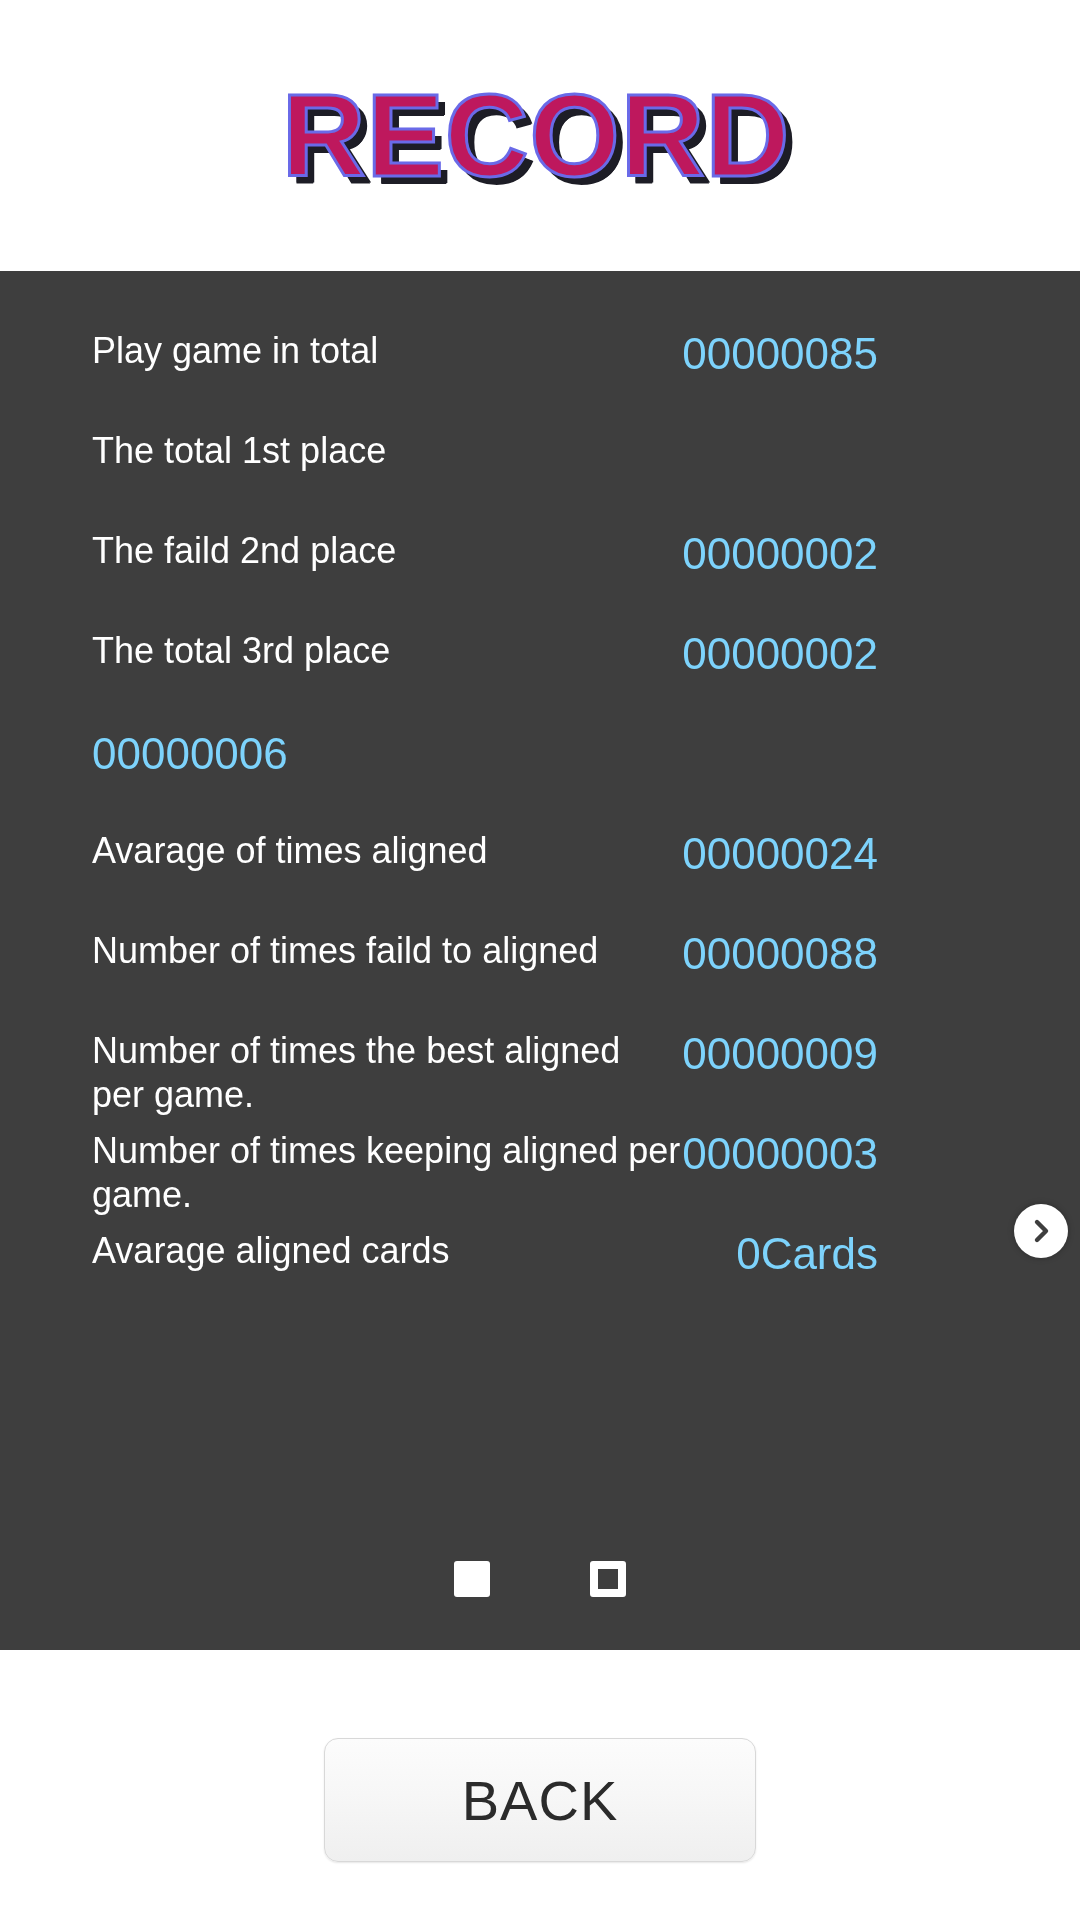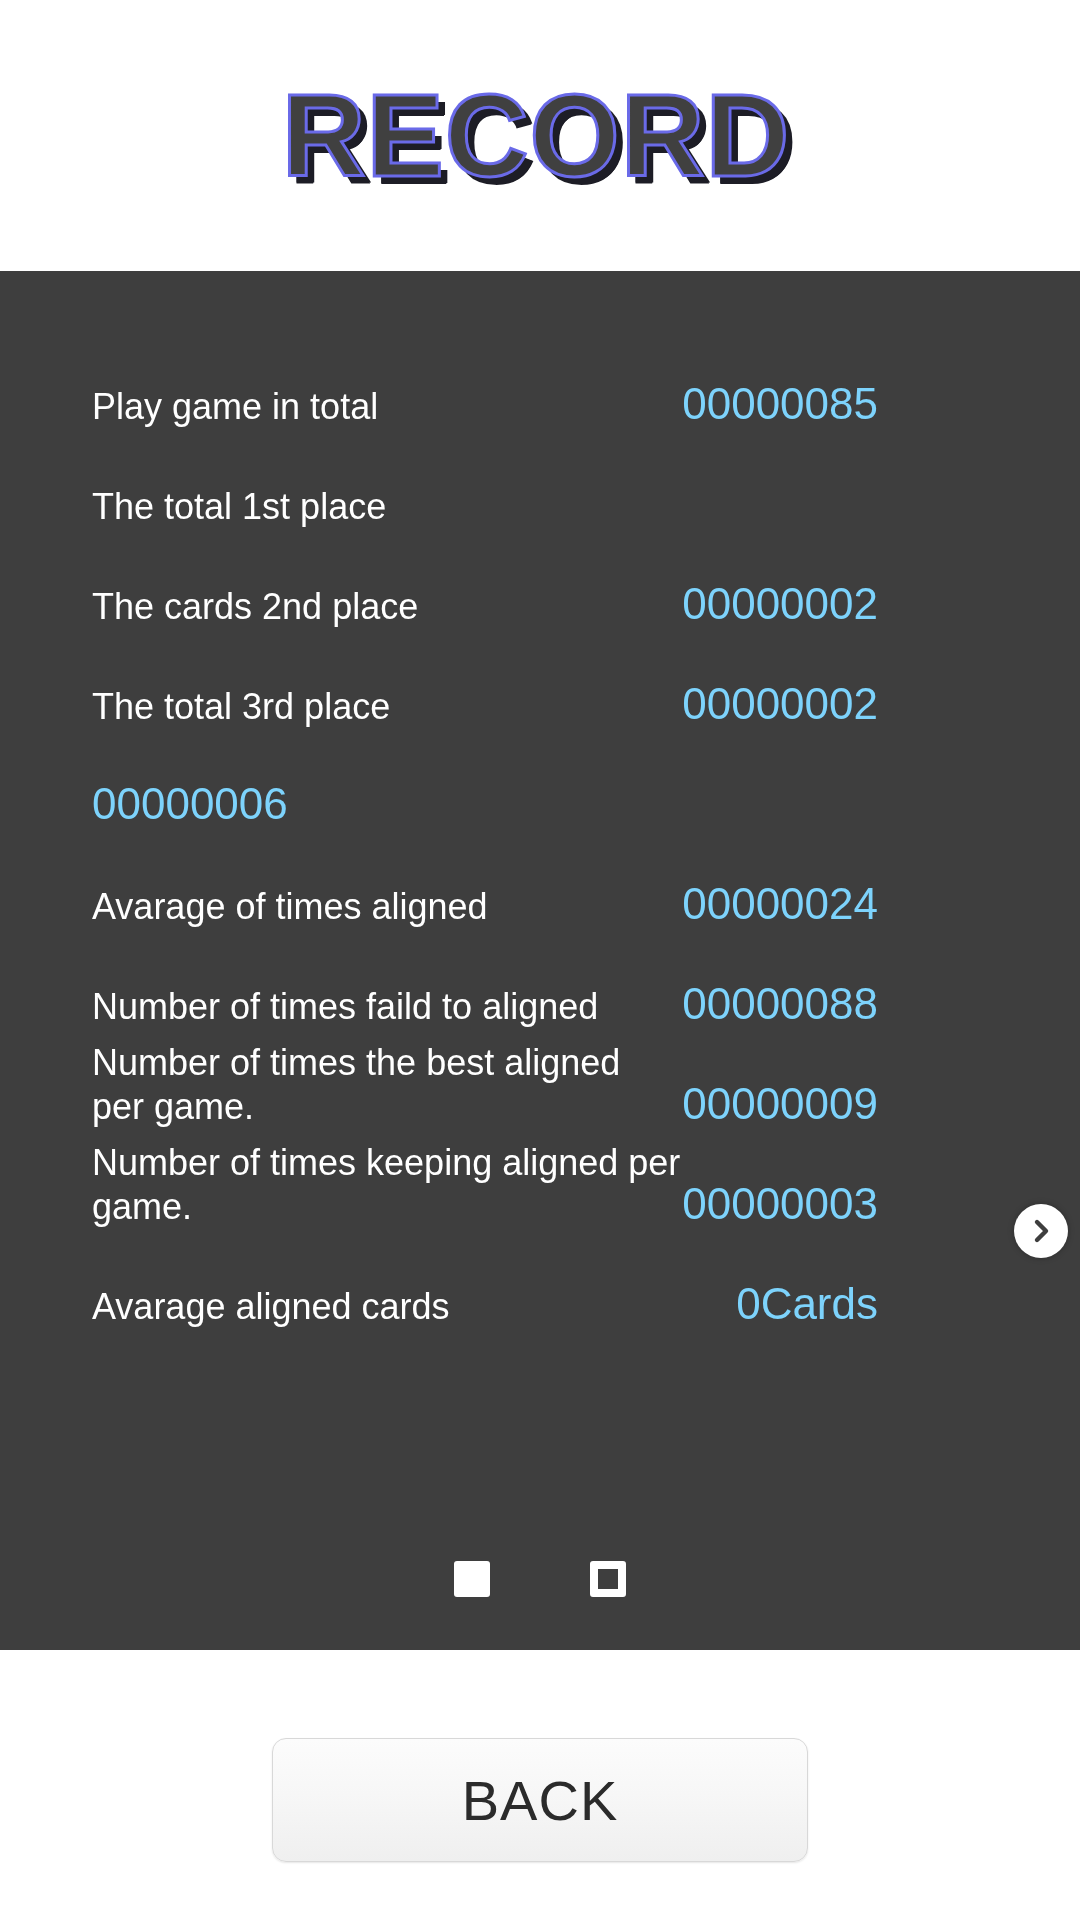--- a/index.html
+++ b/index.html
@@ -21,21 +21,21 @@
     background: #ffffff;
     display: flex;
     align-items: center;
     justify-content: center;
     position: relative;
   }
   .title {
     font-size: 116px;
     font-weight: bold;
     letter-spacing: 1px;
-    color: #404040;
+    color: #be185d;
     -webkit-text-stroke: 3px #6A6AE8;
     text-shadow:
        7px 7px 0 #1d1d26,
        7px 8px 0 #1d1d26,
        8px 7px 0 #1d1d26;
     line-height: 1;
     white-space: nowrap;
     position: relative;
     padding-right: 8px;
   }
@@ -55,21 +55,21 @@
     position: absolute;
     left: 0;
     top: 0;
     width: 1080px;
     padding-top: 58px;
     box-sizing: border-box;
   }
 
   .row {
     display: flex;
-    align-items: flex-end;
+    align-items: flex-start;
     justify-content: space-between;
     padding: 0 82px 0 92px;
     box-sizing: border-box;
     width: 960px;
     min-height: 100px;
   }
 
   .row-label {
     color: #ffffff;
     font-size: 36px;
@@ -142,21 +142,21 @@
     top: 1650px;
     width: 1080px;
     height: 270px;
     background: #ffffff;
     display: flex;
     align-items: flex-start;
     justify-content: center;
   }
   .back-button {
     margin-top: 88px;
-    width: 536px;
+    width: 432px;
     height: 124px;
     border-radius: 14px;
     border: 1px solid #d8d8d8;
     background: linear-gradient(to bottom, #fcfcfc 0%, #f7f7f7 45%, #efefef 100%);
     box-shadow: 0 1px 2px rgba(0,0,0,0.10);
     display: flex;
     align-items: center;
     justify-content: center;
     color: #2b2b2b;
     font-size: 56px;
@@ -178,21 +178,21 @@
   <div class="rows" id="stats-list">
 
   <div class="row">
         <div class="row-label">Play game in total</div>
         <div class="row-value">00000085</div>
       </div>
       <div class="row">
         <div class="row-label">The total 1st place</div>
       </div>
       <div class="row">
-        <div class="row-label">The cards 2nd place</div>
+        <div class="row-label">The faild 2nd place</div>
         <div class="row-value">00000002</div>
       </div>
       <div class="row">
         <div class="row-label">The total 3rd place</div>
         <div class="row-value">00000002</div>
       </div>
       <div class="row">
         <div class="row-value">00000006</div>
       </div>
       <div class="row">

